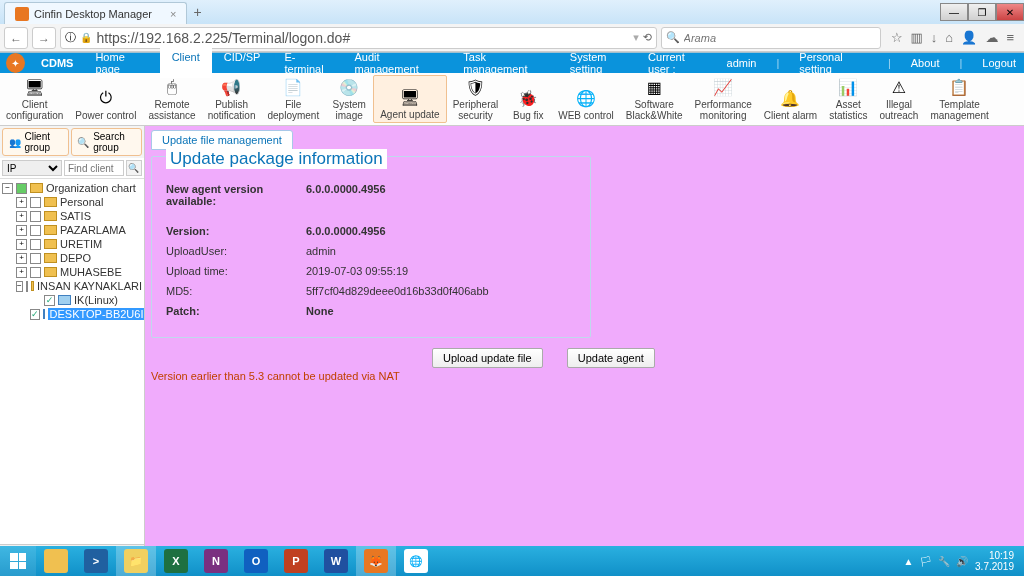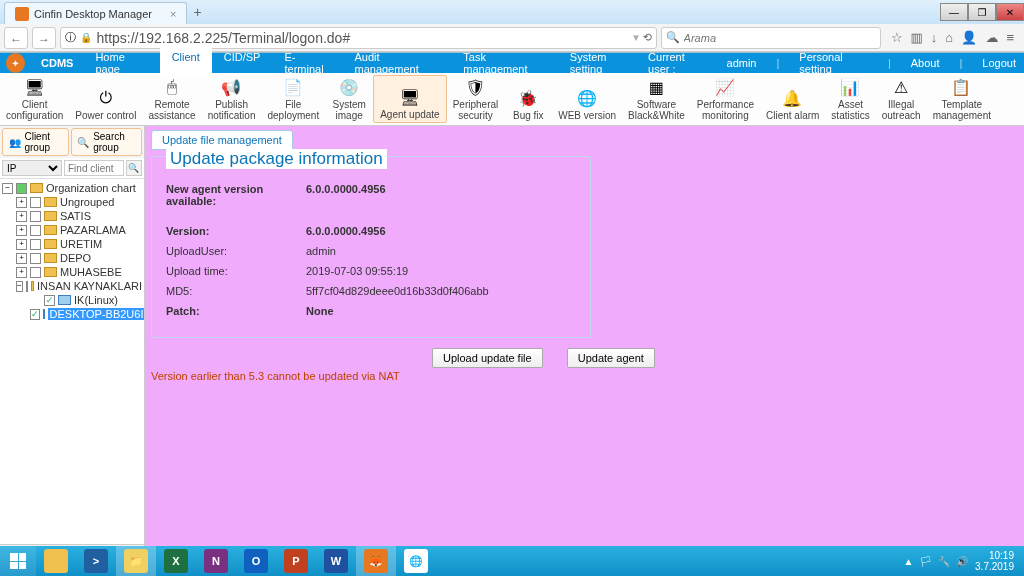--- a/index.html
+++ b/index.html
@@ -198,21 +198,21 @@
     <div class="ribbon-item">
       <div class="ribbon-icon">🛡</div>
       <div class="ribbon-label">Peripheral<br>security</div>
     </div>
     <div class="ribbon-item">
       <div class="ribbon-icon">🐞</div>
       <div class="ribbon-label">Bug fix</div>
     </div>
     <div class="ribbon-item">
       <div class="ribbon-icon">🌐</div>
-      <div class="ribbon-label">WEB version</div>
+      <div class="ribbon-label">WEB control</div>
     </div>
     <div class="ribbon-item">
       <div class="ribbon-icon">▦</div>
       <div class="ribbon-label">Software<br>Black&amp;White</div>
     </div>
     <div class="ribbon-item">
       <div class="ribbon-icon">📈</div>
       <div class="ribbon-label">Performance<br>monitoring</div>
     </div>
     <div class="ribbon-item">
@@ -257,21 +257,21 @@
     <span class="tree-checkbox mixed"></span>
     <span class="folder-icon"></span>
     <span class="tree-label">Organization chart</span>
   </div>
   <div class="tree-children" id="root-children">
             <div>
               <div class="tree-node">
     <span class="tree-toggle">+</span>
     <span class="tree-checkbox"></span>
     <span class="folder-icon"></span>
-    <span class="tree-label">Ungrouped</span>
+    <span class="tree-label">Personal</span>
   </div>
             </div>
             <div>
               <div class="tree-node">
     <span class="tree-toggle">+</span>
     <span class="tree-checkbox"></span>
     <span class="folder-icon"></span>
     <span class="tree-label">SATIS</span>
   </div>
             </div>

